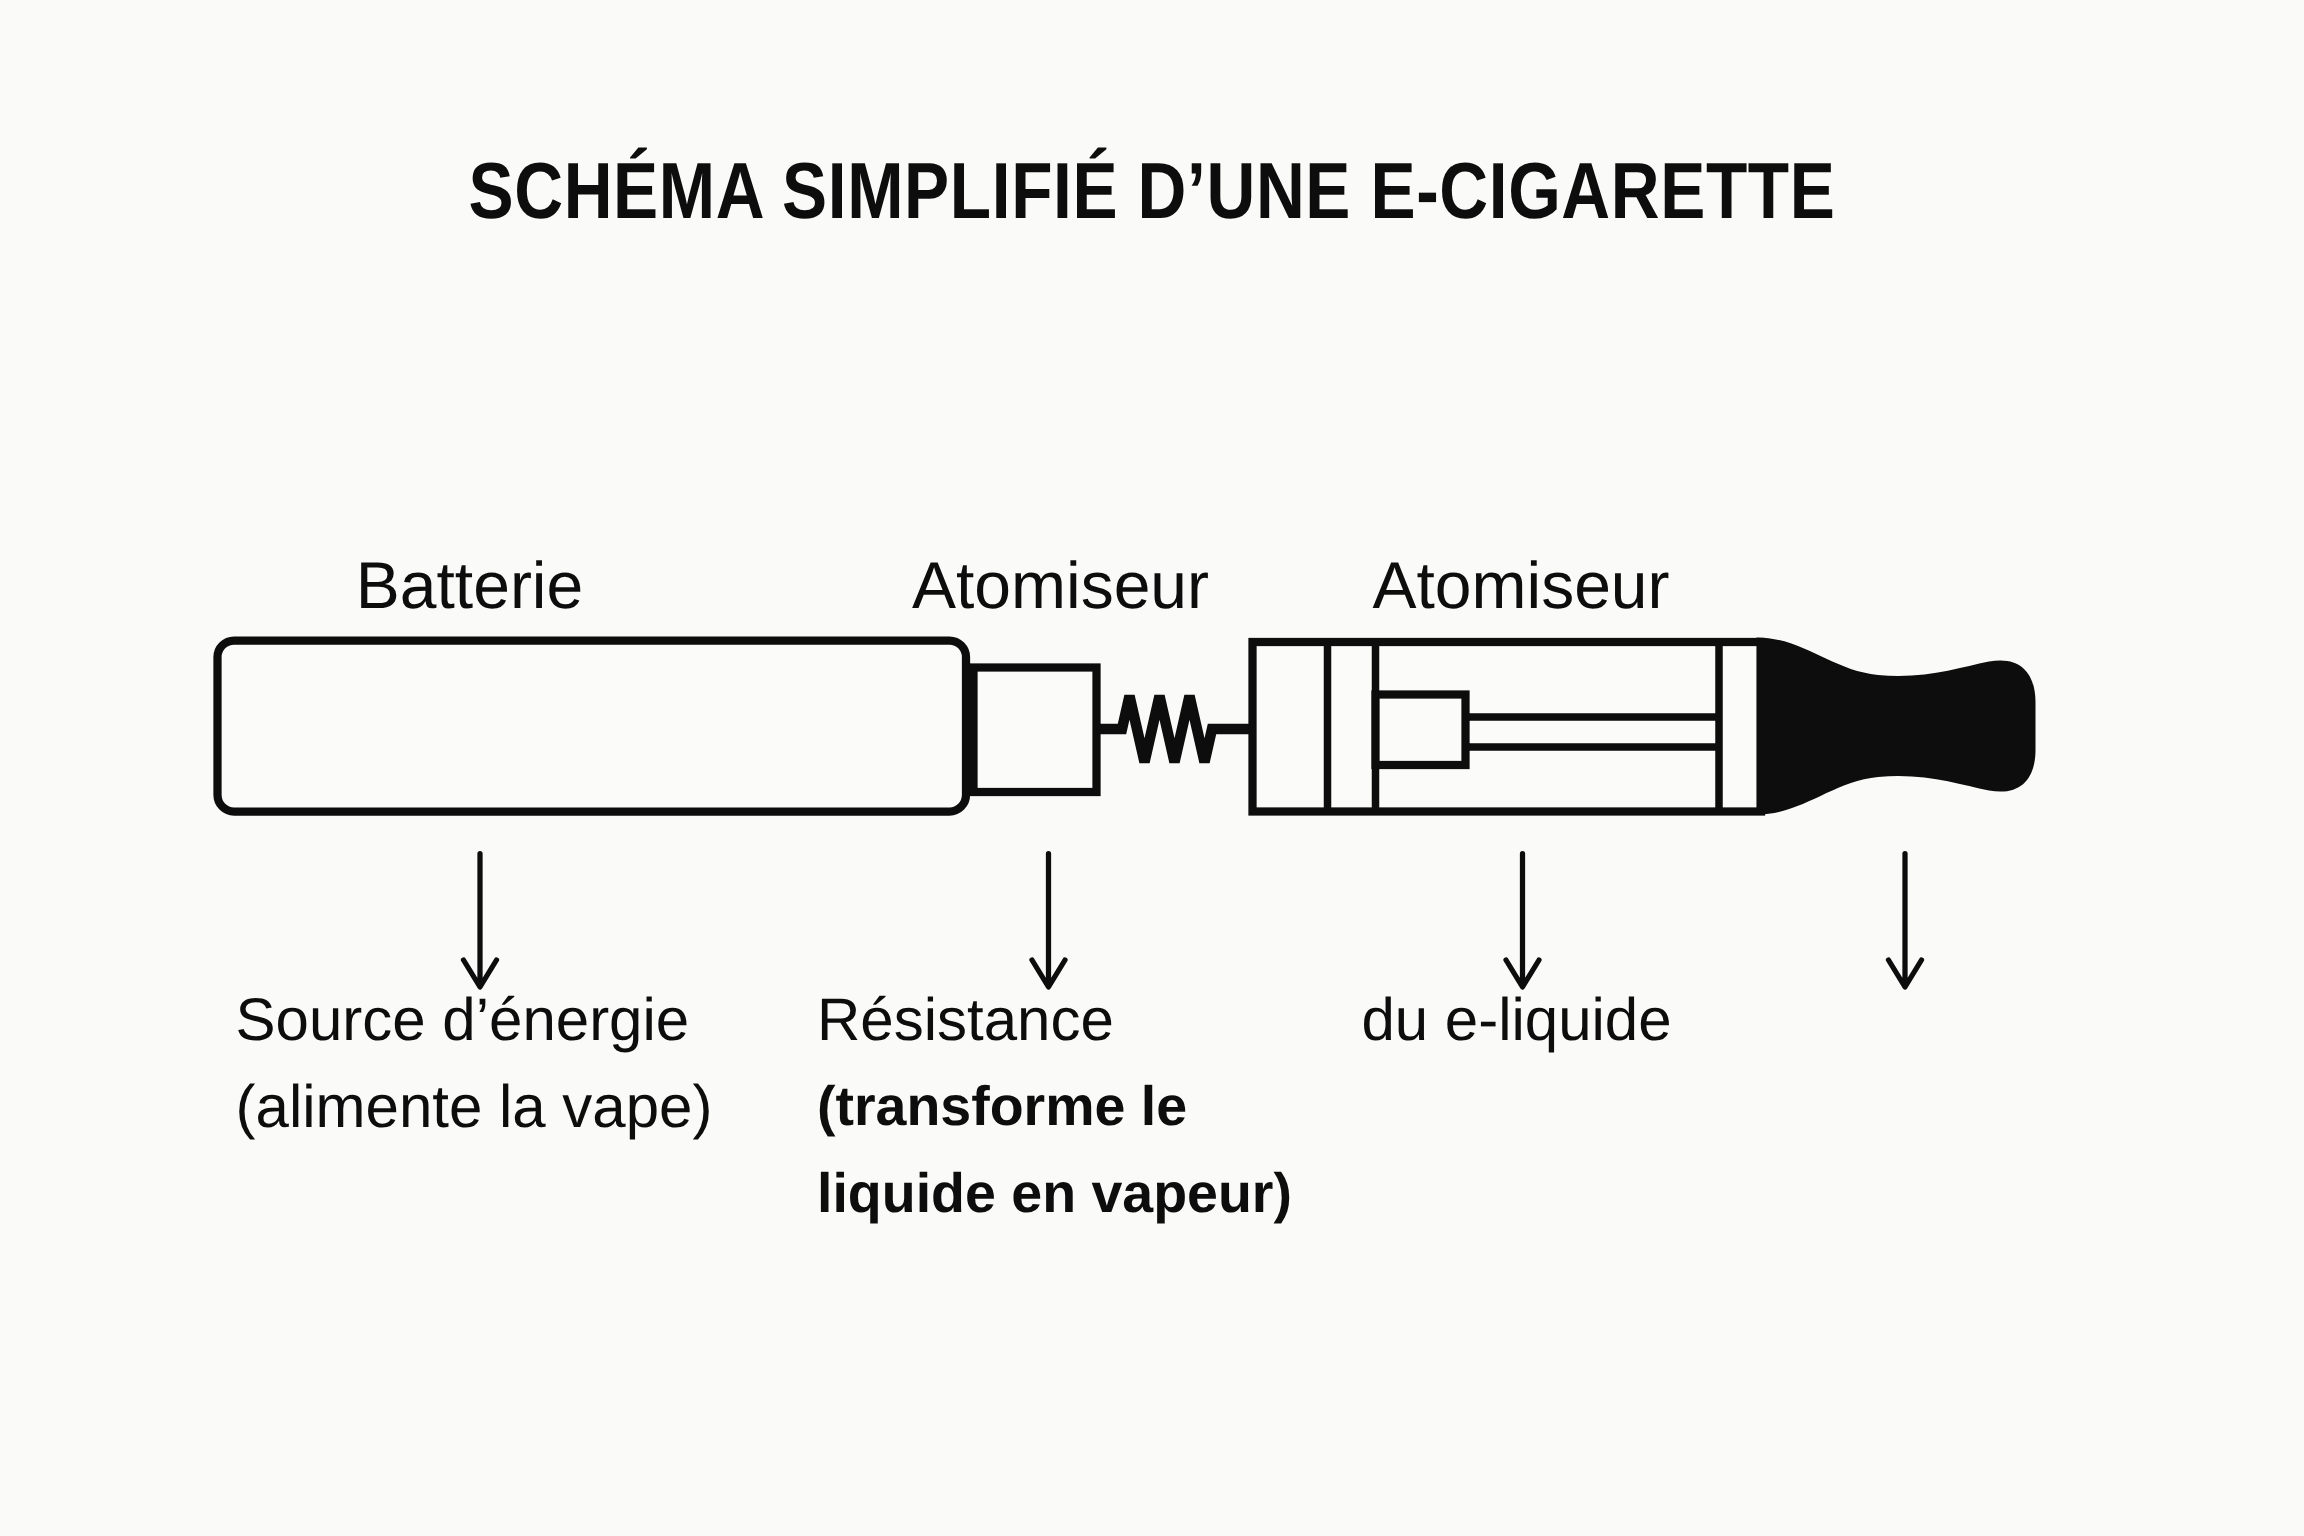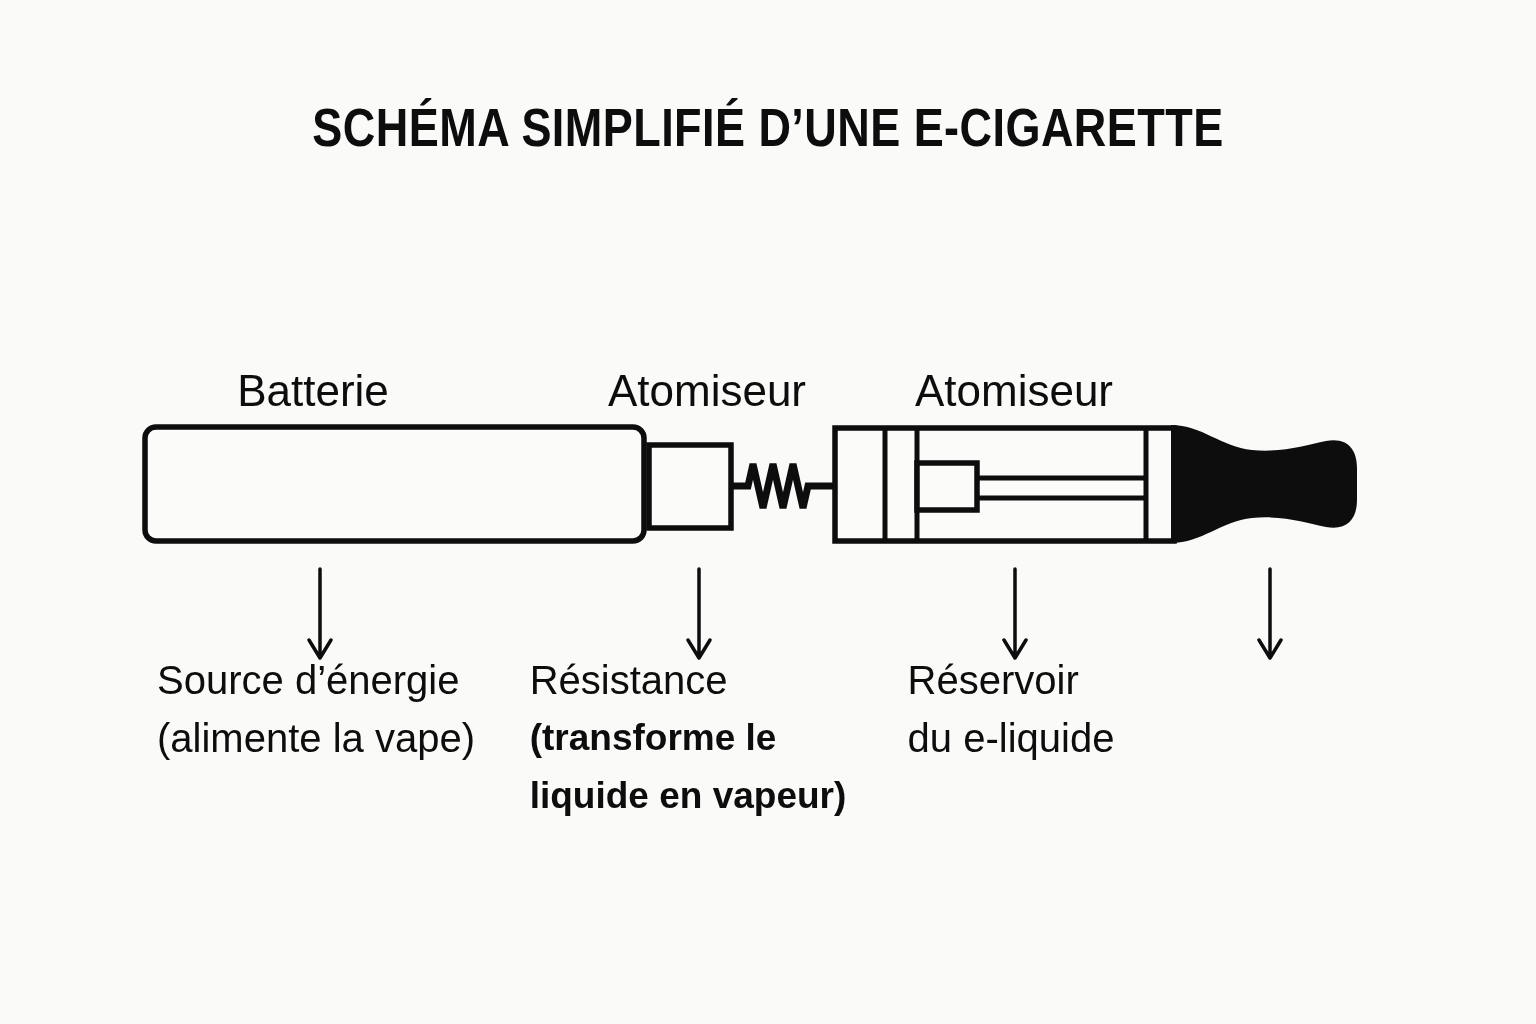--- a/index.html
+++ b/index.html
@@ -107,25 +107,24 @@
         <path d="M 1270 569 V 657 M 1259 640 L 1270 658 L 1281 640"></path>
       </g>
     </g>
   </svg>
 
   <div class="callout" style="left:316px">
     <div>Source d’énergie</div>
     <div>(alimente la vape)</div>
   </div>
 
-  <div class="callout" style="left:688px">
+  <div class="callout" style="left:703px">
     <div>Résistance</div>
     <div class="small">(transforme le</div>
     <div class="small">liquide en vapeur)</div>
   </div>
 
   <div class="callout" style="left:1011px">
-    <div>Réservoir</div>
     <div>du e-liquide</div>
   </div>
 
 
 </div>
 
 </body></html>

